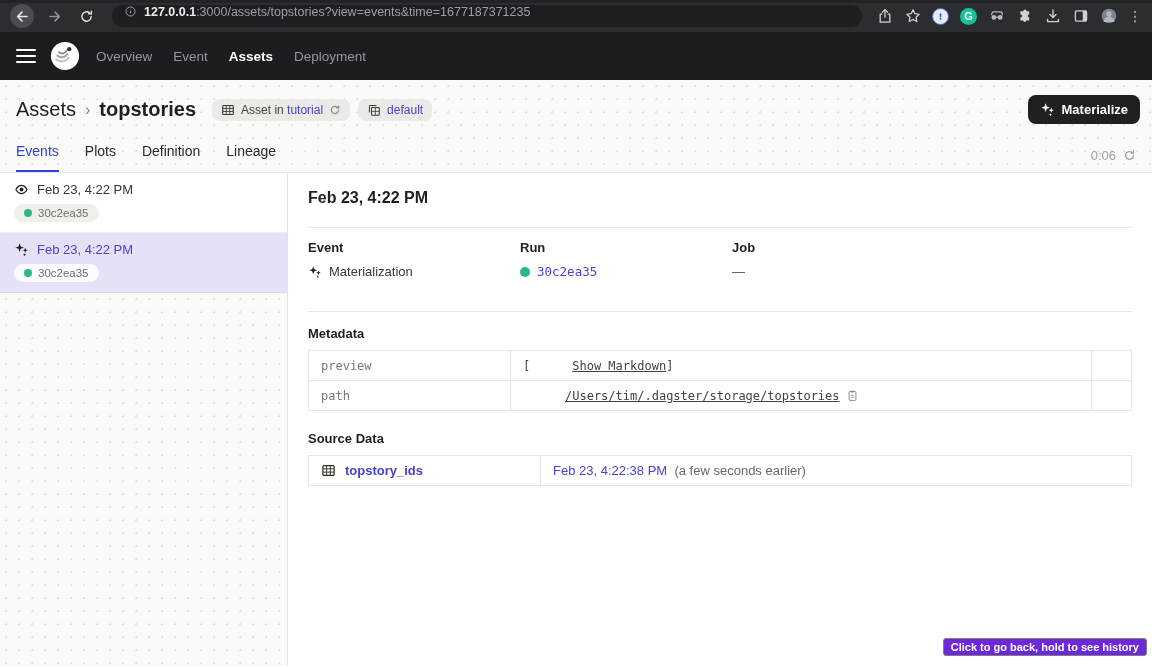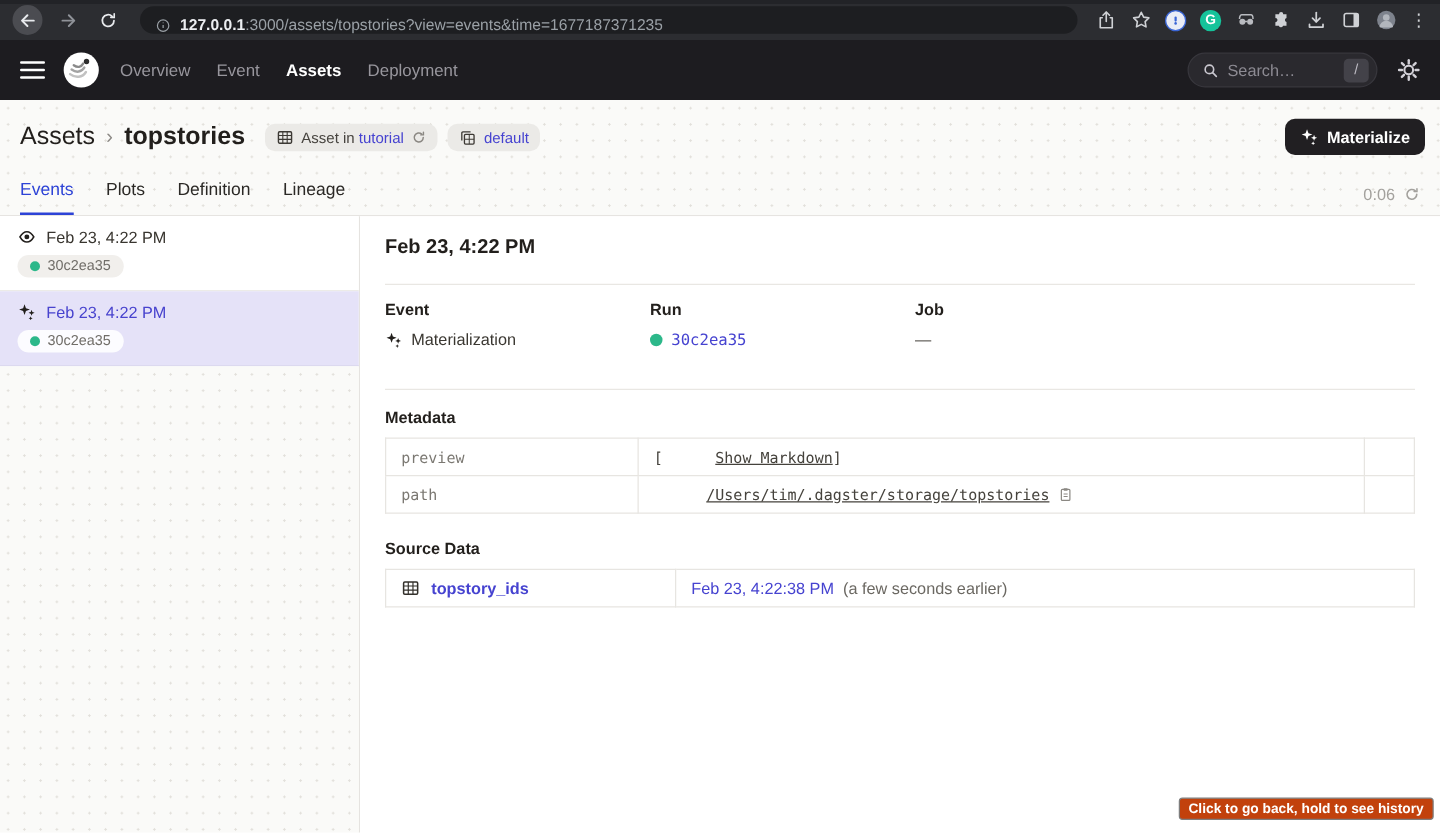--- a/index.html
+++ b/index.html
@@ -6,21 +6,21 @@
   html,body { width:1152px; height:667px; overflow:hidden; }
   body { font-family:"Liberation Sans", sans-serif; background:#fff; }
   .app { position:relative; width:1152px; height:667px; overflow:hidden; }
 
   
   .chrome { height:32px; background:linear-gradient(#222327 0,#222327 3px,#2c2d31 3px); display:flex; align-items:center; padding:0 10px; gap:8px; }
   .chrome .navbtn { width:24px; height:24px; border-radius:50%; display:flex; align-items:center; justify-content:center; color:#e8eaed; flex:0 0 auto; }
   .chrome .navbtn.hovered { background:#4b4c51; }
   .chrome .navbtn.fwd { color:#8f9298; }
   .chrome .navbtn svg { width:15px; height:15px; }
-  .urlbar { flex:1 1 auto; height:22px; background:#1d1e21; border-radius:11px; display:flex; align-items:flex-end; gap:7px; padding:0 12px; min-width:0; margin:0 6px; }
+  .urlbar { flex:1 1 auto; height:22px; background:#1d1e21; border-radius:11px; display:flex; align-items:flex-start; gap:7px; padding:0 12px; min-width:0; margin:0 6px; }
   .urlbar .info { color:#9aa0a6; width:13px; height:13px; flex:0 0 auto; }
   .urlbar .url { font-size:12.5px; color:#9aa0a6; white-space:nowrap; overflow:hidden; }
   .urlbar .url b { color:#eceef1; font-weight:bold; }
   .chrome-icons { display:flex; align-items:center; gap:11px; flex:0 0 auto; color:#cfd1d5; }
   .chrome-icons .ci { width:17px; height:17px; display:flex; align-items:center; justify-content:center; }
   .chrome-icons .ci svg { width:16px; height:16px; }
   .badge-circle { width:17px; height:17px; border-radius:50%; display:flex; align-items:center; justify-content:center; font-size:11px; font-weight:bold; color:#fff; }
   .dots { font-size:14px; color:#cfd1d5; letter-spacing:0; line-height:1; }
 
   
@@ -93,21 +93,21 @@
   .mval a { color:#45423c; text-decoration:underline; cursor:pointer;margin-left:42px; }
   .clip { width:13px; height:13px; color:#8b8883; vertical-align:-2px; margin-left:6px; cursor:pointer; }
 
   table.src { width:824px; border-collapse:collapse; table-layout:fixed; font-size:13px; margin-bottom:20px; }
   table.src td { border:1px solid #e7e5e1; padding:6px 12px; height:30px; vertical-align:middle; }
   .srcasset { display:flex; align-items:center; gap:9px;font-weight:bold; }
   .srcasset svg { width:15px; height:15px; color:#33302b; flex:0 0 auto; }
   .bluelink { color:#4643d0; text-decoration:none; cursor:pointer; }
   .srcnote { color:#6b6862; }
 
-  .tooltip { position:absolute; right:5px; bottom:11px; background:#c2410c; border:1px solid #7e7e7e; border-radius:3px; color:#fff; font-size:11px; font-weight:bold; padding:2px 7px; white-space:nowrap; }
+  .tooltip { position:absolute; right:5px; bottom:11px; background:#6d28d9; border:1px solid #7e7e7e; border-radius:3px; color:#fff; font-size:11px; font-weight:bold; padding:2px 7px; white-space:nowrap; }
 </style>
 </head>
 <body>
 
 <div class="app">
 
   <div class="chrome">
     <div class="navbtn hovered">
       <svg viewBox="0 0 16 16" fill="none" stroke="currentColor" stroke-width="1.7" stroke-linecap="round" stroke-linejoin="round">
           <path d="M12.8 8h-9.3"></path>
@@ -204,43 +204,20 @@
       <circle cx="20.5" cy="8.7" r="2.3" fill="#2e2e2e"></circle>
       <path d="M6.5 19.5c4.5 3.6 10.5 3 13.5-1.8" stroke="#c2c2c2" stroke-width="2.1" fill="none" stroke-linecap="round"></path>
       <path d="M7.8 15.6c4 2.9 8.3 2.3 10.8-1.6" stroke="#a3a3a3" stroke-width="2.1" fill="none" stroke-linecap="round"></path>
       <path d="M9.6 11.9c3.3 2.3 6.2 1.8 8-1.4" stroke="#8a8a8a" stroke-width="2" fill="none" stroke-linecap="round"></path>
     </svg>
     <div class="dnav-items">
       <span class="dnav-item">Overview</span>
       <span class="dnav-item">Event</span>
       <span class="dnav-item active">Assets</span>
       <span class="dnav-item">Deployment</span>
-    </div>
-    <div class="dnav-right">
-      <div class="searchpill">
-        <svg viewBox="0 0 16 16" fill="none" stroke="currentColor" stroke-width="1.6" stroke-linecap="round">
-            <circle cx="6.8" cy="6.8" r="4.2"></circle>
-            <path d="M10 10l3.6 3.6"></path>
-          </svg>
-        <input type="text" placeholder="Search…" style="">
-        <span class="slash">/</span>
-      </div>
-      <svg class="gear" viewBox="0 0 16 16" fill="none" stroke="currentColor">
-          <circle cx="8" cy="8" r="3.1" stroke-width="1.5"></circle>
-          <g stroke-width="1.7" stroke-linecap="round">
-            <path d="M8 1.1v2.1"></path>
-            <path d="M8 12.8v2.1"></path>
-            <path d="M1.1 8h2.1"></path>
-            <path d="M12.8 8h2.1"></path>
-            <path d="M3.1 3.1 4.6 4.6"></path>
-            <path d="M11.4 11.4l1.5 1.5"></path>
-            <path d="M12.9 3.1 11.4 4.6"></path>
-            <path d="M4.6 11.4 3.1 12.9"></path>
-          </g>
-        </svg>
     </div>
   </div>
 
   <div class="pagehead dotted">
     <div class="crumb-row">
       <div class="crumb">
         <span>Assets</span>
         <span class="sep">›</span>
         <span class="cur">topstories</span>
       </div>

